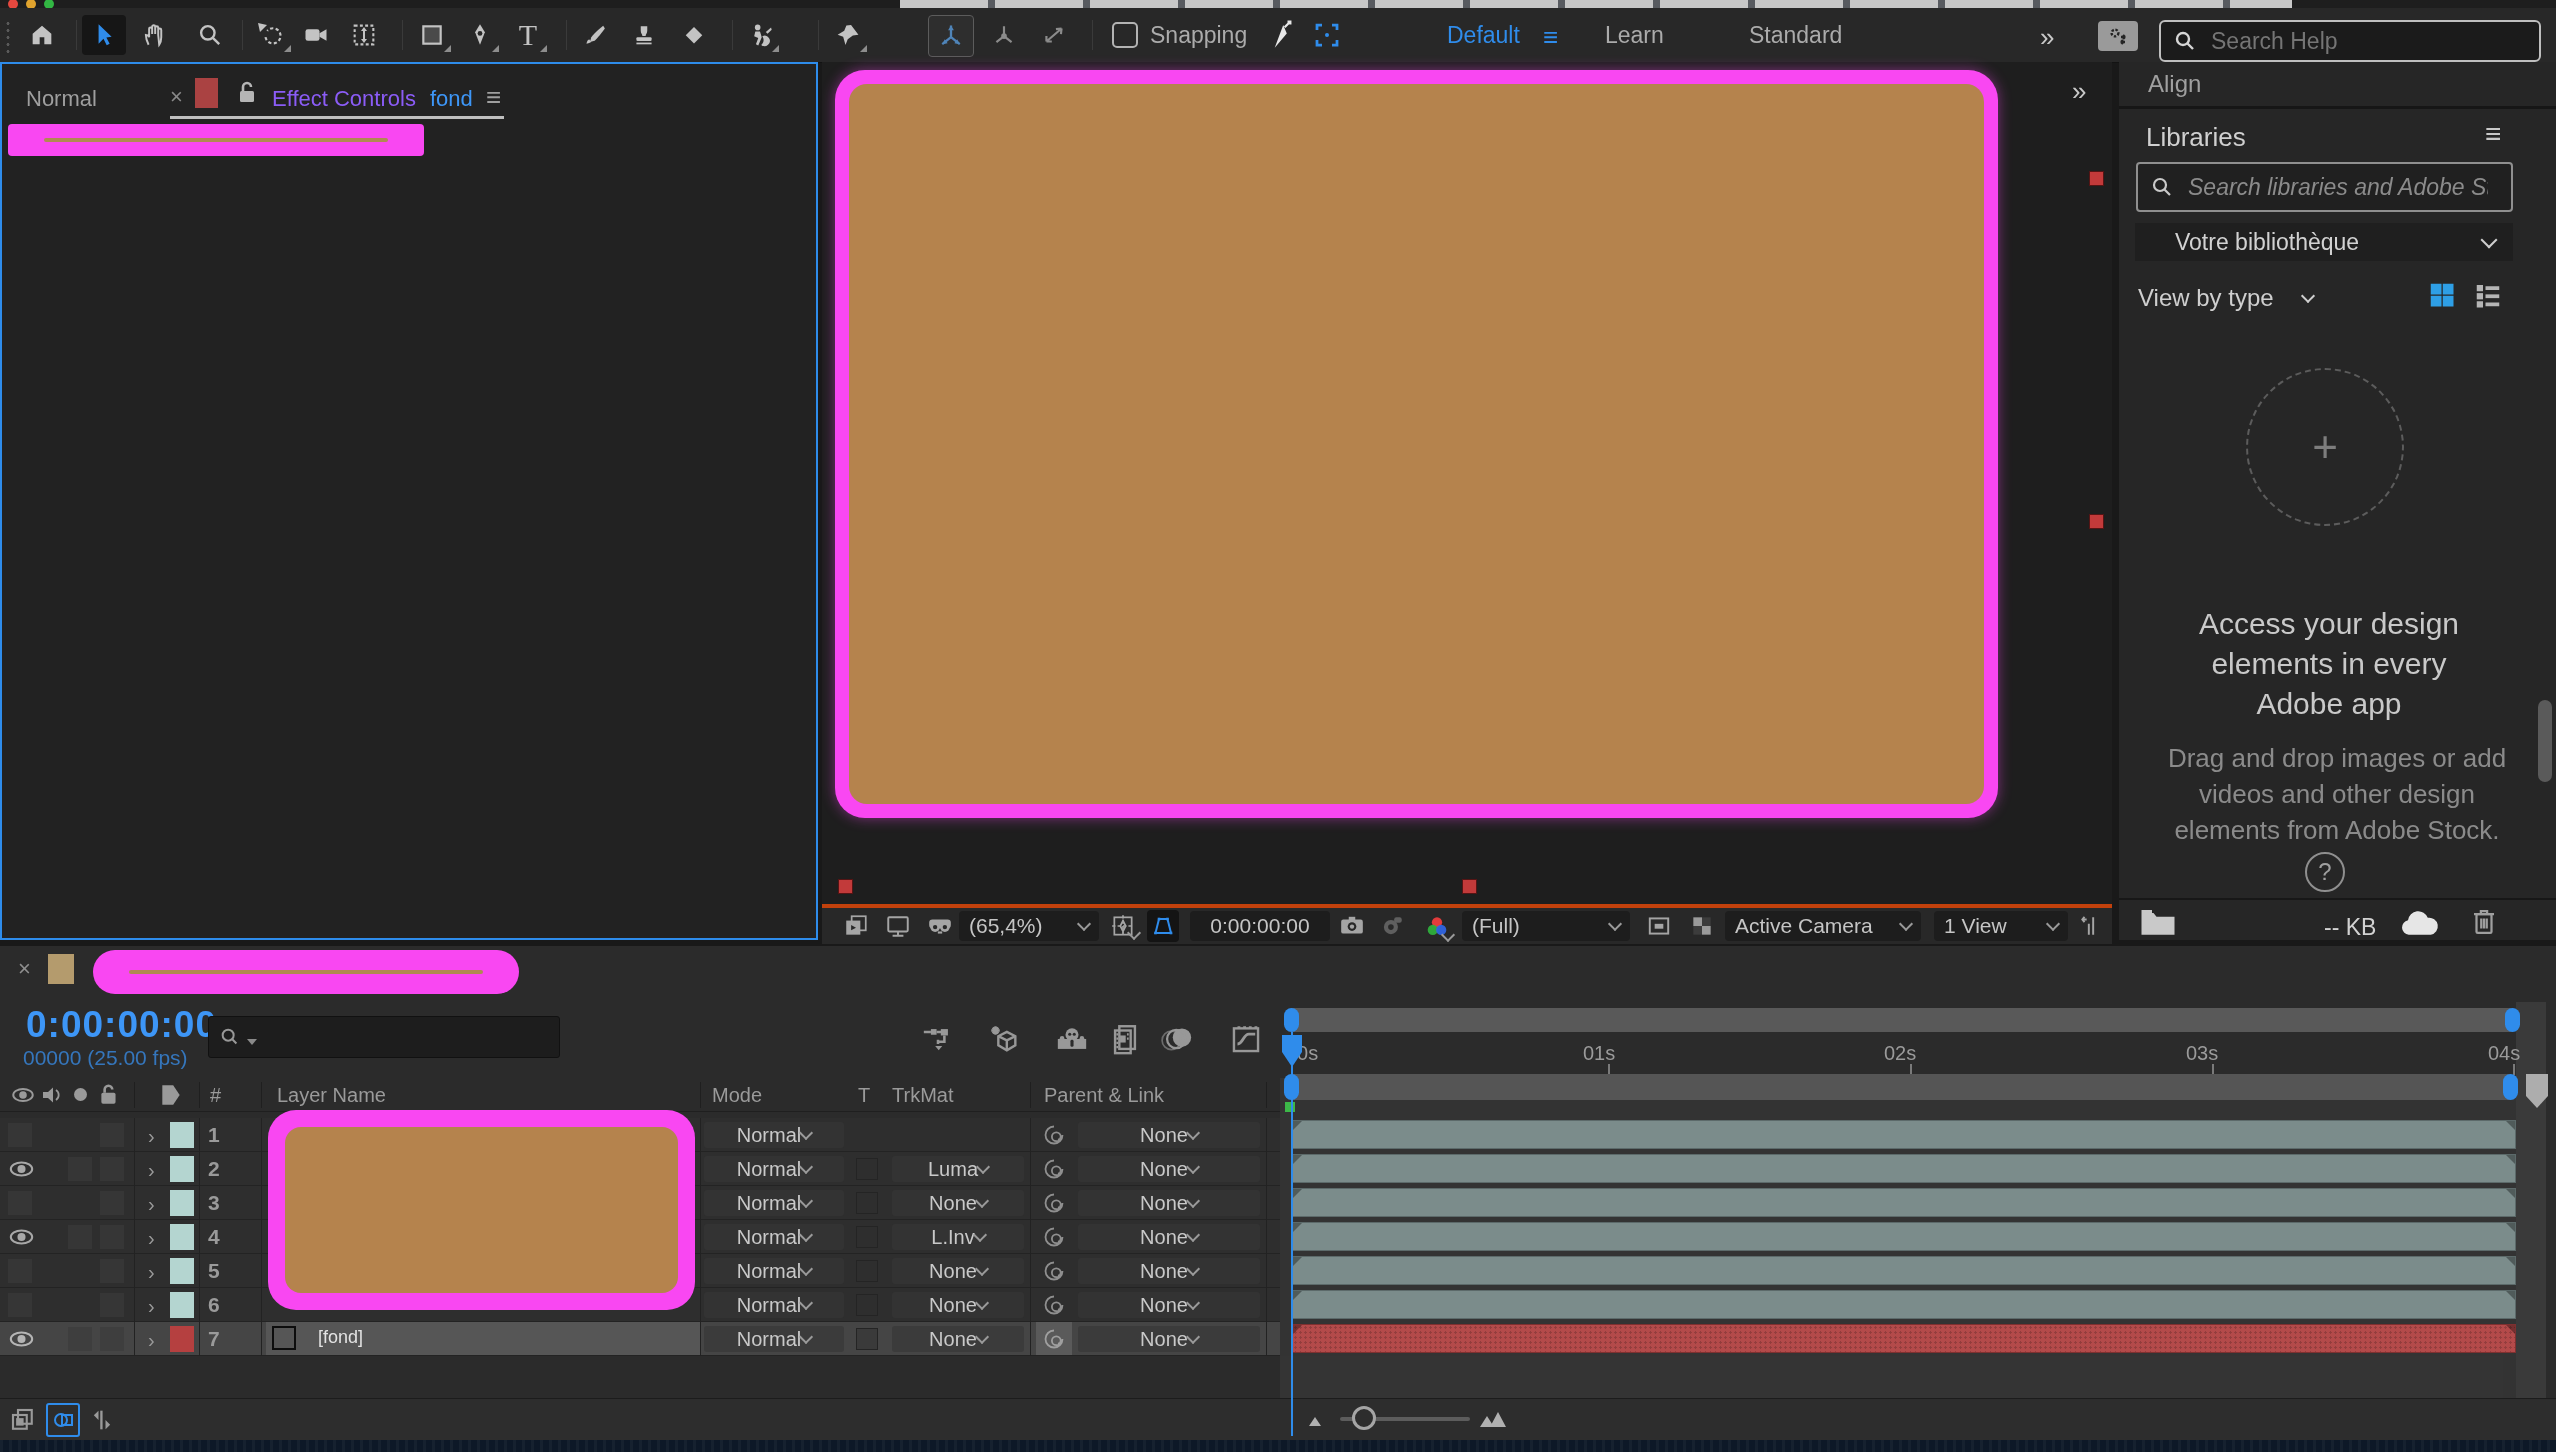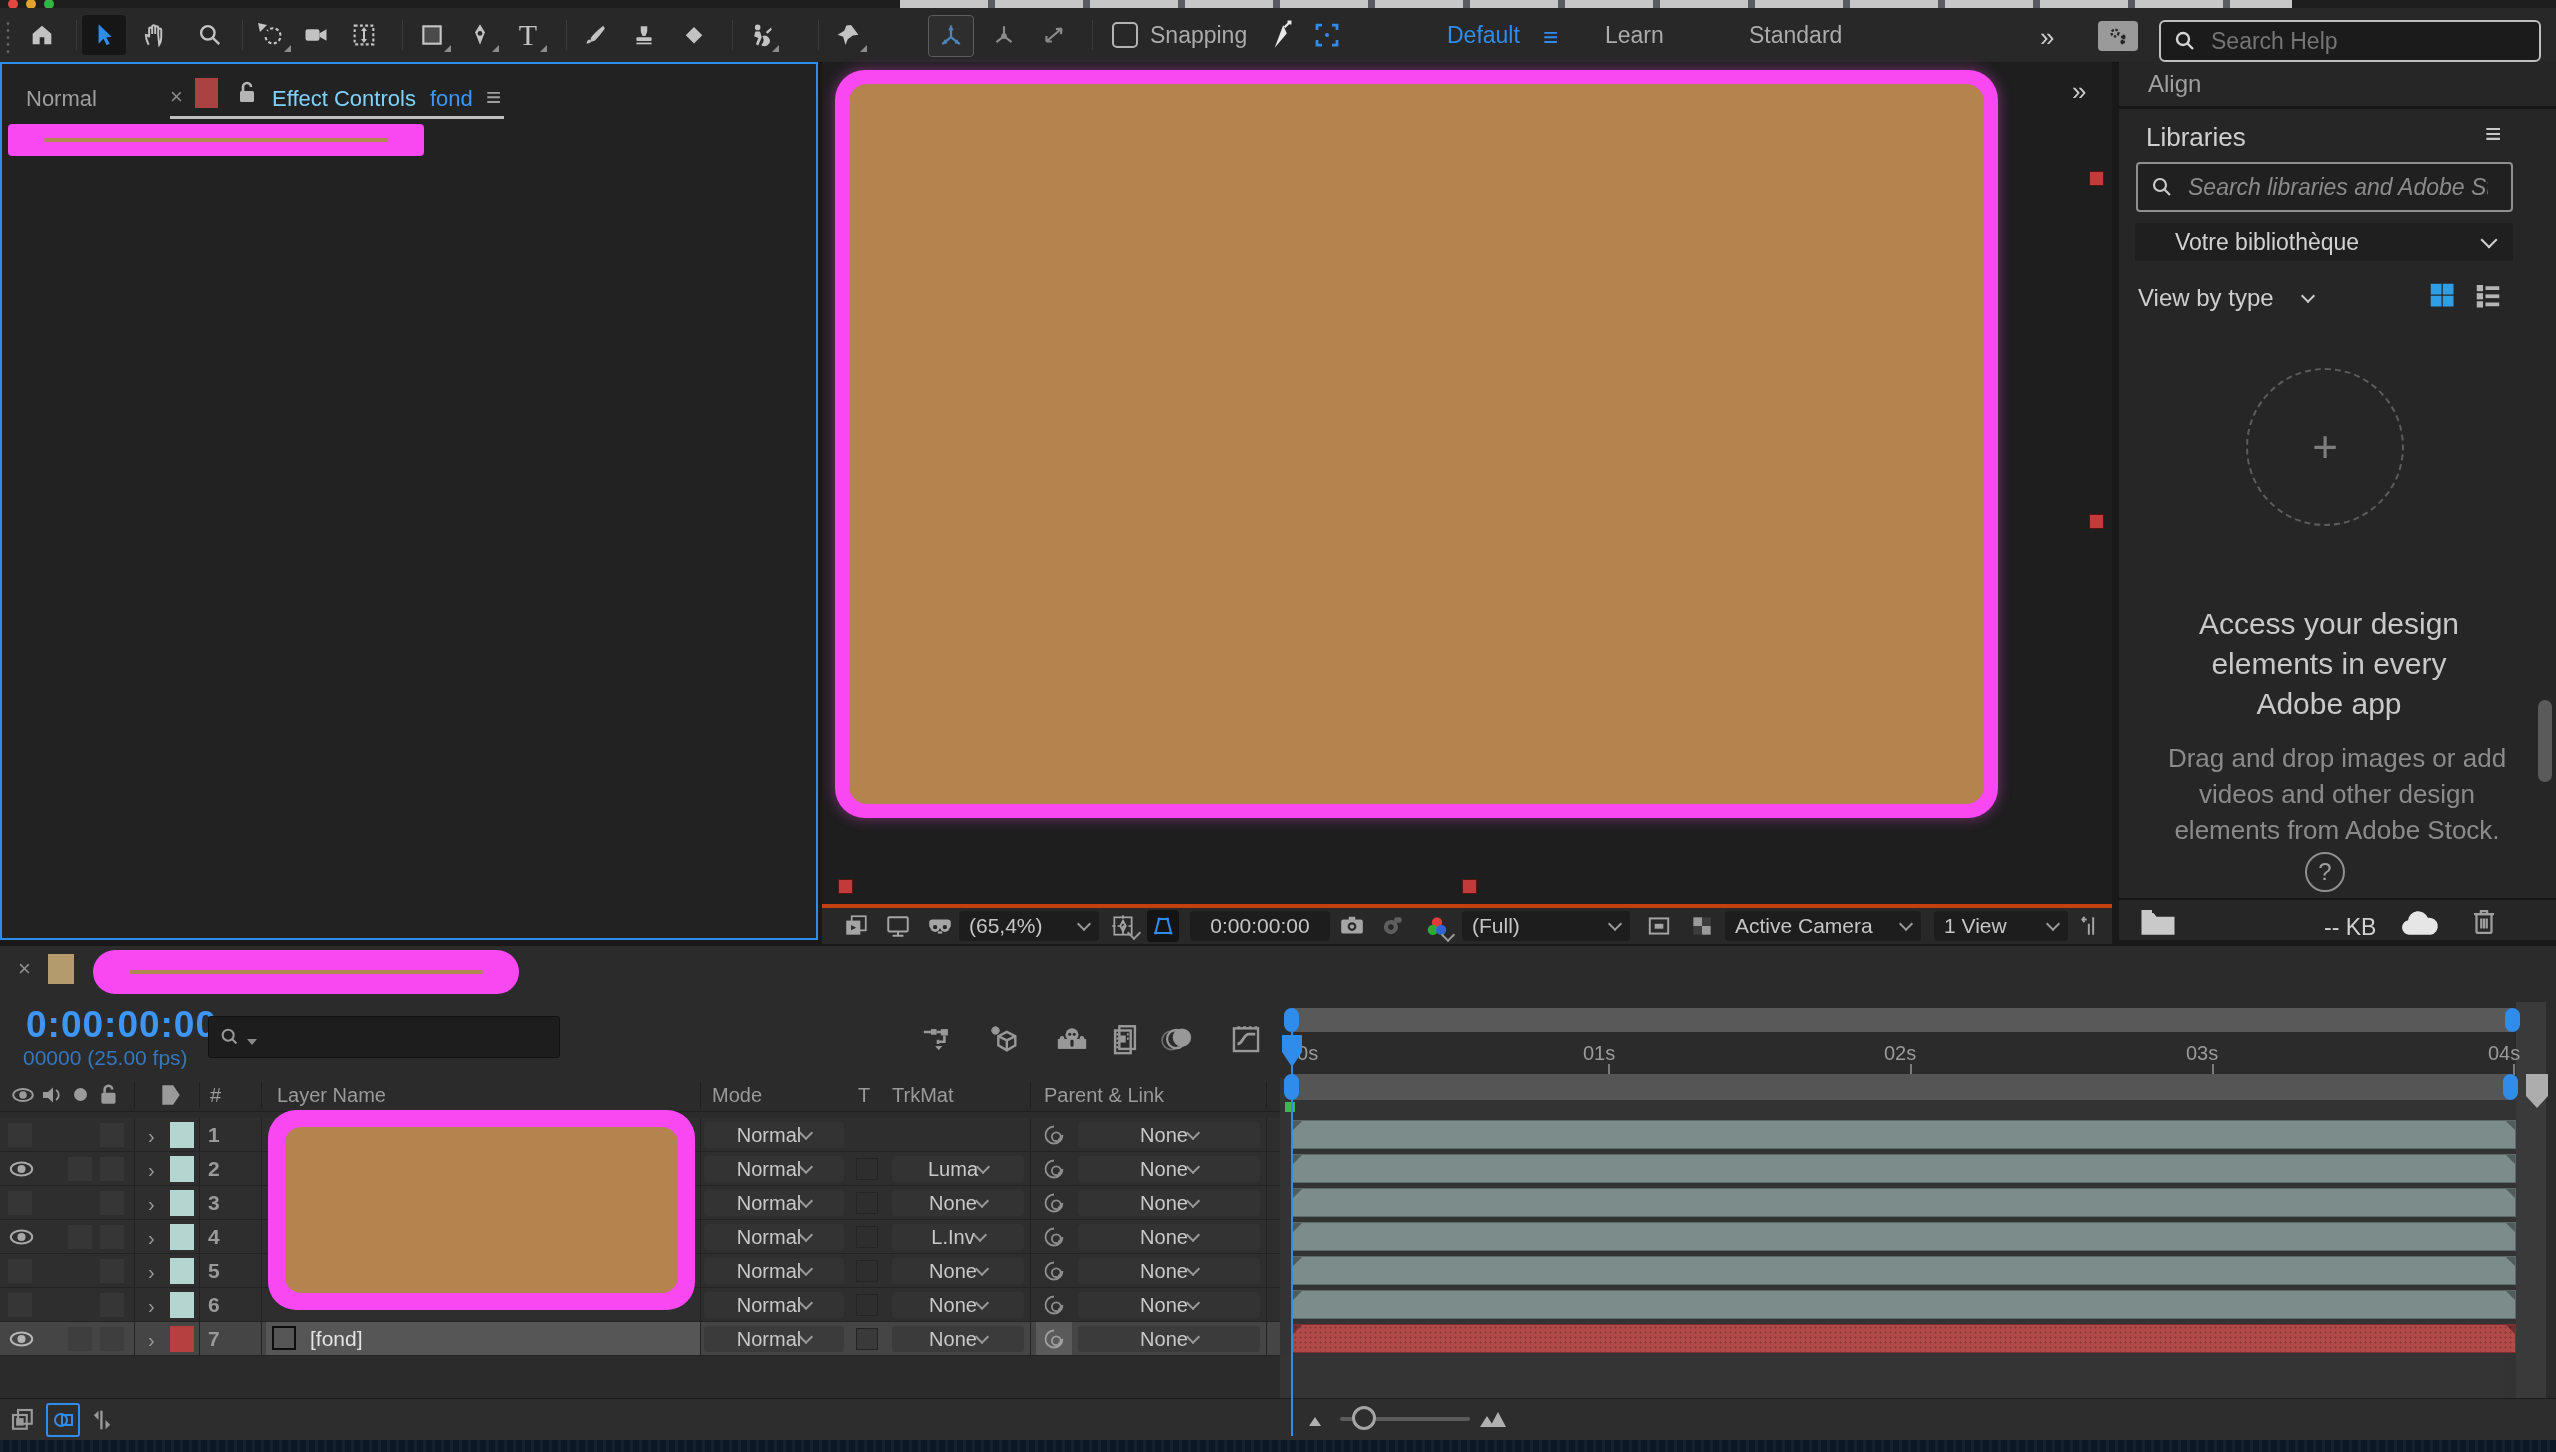--- a/index.html
+++ b/index.html
@@ -254,21 +254,21 @@
   <div class="abs" id="panel-left">
     <div class="abs tabtext" style="left:24px;top:22px">Normal</div>
     <div class="abs tabtext" style="left:168px;top:20px;color:#8a8a8a">×</div>
     <div class="abs" style="left:193px;top:14px;width:23px;height:30px;background:#aa4242"></div>
     <div class="abs" style="left:234px;top:16px">
       <svg width="22" height="26" viewBox="0 0 22 26" fill="none">
           <rect x="4" y="11" width="14" height="11" rx="1.5" fill="#b5b5b5"></rect>
           <path d="M7 11 V7 a4 4 0 0 1 8 0" stroke="#b5b5b5" stroke-width="2.6"></path>
         </svg>
     </div>
-    <div class="abs tabtext" style="left:270px;top:22px;color:#7dd3fc">Effect Controls</div>
+    <div class="abs tabtext" style="left:270px;top:22px;color:#8b5cf6">Effect Controls</div>
     <div class="abs tabtext" style="left:428px;top:22px;color:#3d96f7">fond</div>
     <div class="abs tabtext" style="left:484px;top:18px;font-size:26px;letter-spacing:-1px">≡</div>
     <div class="abs" style="left:168px;top:52px;width:334px;height:3px;background:#bfbfbf"></div>
 
     <div class="abs redact" style="left:6px;top:60px;width:416px;height:32px;border-radius:4px">
       <div class="rline"></div>
     </div>
   </div>
 
   <div class="abs" id="panel-viewer">
@@ -755,21 +755,21 @@
             <circle cx="12" cy="9" r="2.7" fill="#b5b5b5"></circle>
           </svg>
         </div>
       <div class="swbox" style="left:68px"></div>
       <div class="swbox" style="left:100px"></div>
       <div class="expander" style="left:148px">›</div>
       <div class="labelsw" style="background:#b54040"></div>
       <div class="lnum">7</div>
       <div class="abs" style="left:266px;top:0;width:434px;height:33px;background:#565656">
         <div class="abs" style="left:6px;top:4px;width:24px;height:24px;border:2px solid #0d0d0d;box-sizing:border-box"></div>
-        <div class="abs" style="left:44px;top:5px;font-size:21px;color:#e3e3e3">[fond]</div>
+        <div class="abs" style="left:52px;top:5px;font-size:18px;color:#e3e3e3">[fond]</div>
       </div>
       <div class="dd" style="left:704px;width:140px">
           <span>Normal</span>
           <span class="chev small"></span>
         </div>
       <div class="tbox" style="background:#3a3a3a"></div>
       <div class="dd" style="left:892px;width:132px">
           <span>None</span>
           <span class="chev small"></span>
         </div>

